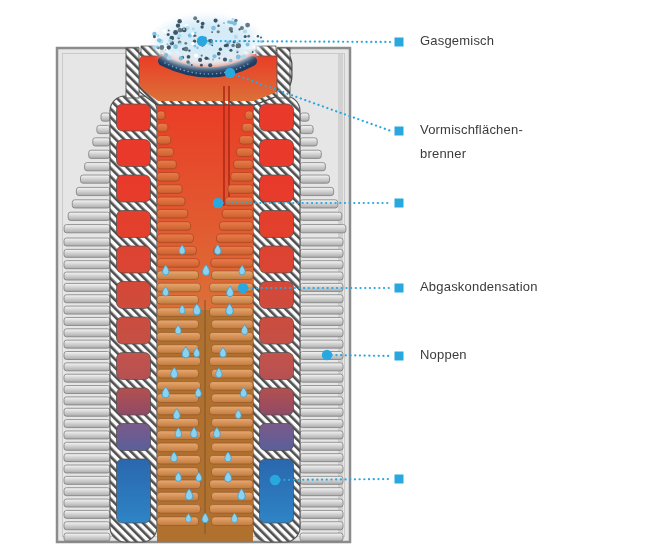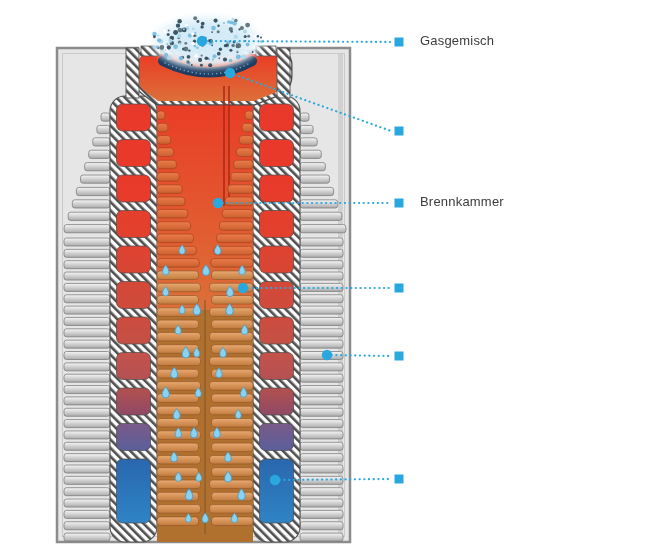--- a/index.html
+++ b/index.html
@@ -546,21 +546,26 @@
         <line x1="275" y1="480" x2="391" y2="479" stroke="#29A8E0" stroke-width="2.2" stroke-dasharray="0.1 4.6" stroke-linecap="round"></line>
         <circle cx="275" cy="480" r="5.2" fill="#29A8E0"></circle>
         <rect x="394.5" y="474.5" width="9" height="9" fill="#29A8E0"></rect>
       </g>
     </svg>
 
   <div class="label" style="top:29px">
     <span>Gasgemisch</span>
     <span></span>
   </div>
-  <div class="label" style="top:190px">
-    <span>Brennkammer</span>
+  <div class="label" style="top:118px">
+    <span>Vormischflächen-</span>
+    <span>brenner</span>
+  </div>
+  <div class="label" style="top:275px">
+    <span>Abgaskondensation</span>
     <span></span>
   </div>
   <div class="label" style="top:343px">
+    <span>Noppen</span>
   </div>
   <div class="label" style="top:466px">
   </div>
 </div>
 
 </body></html>

